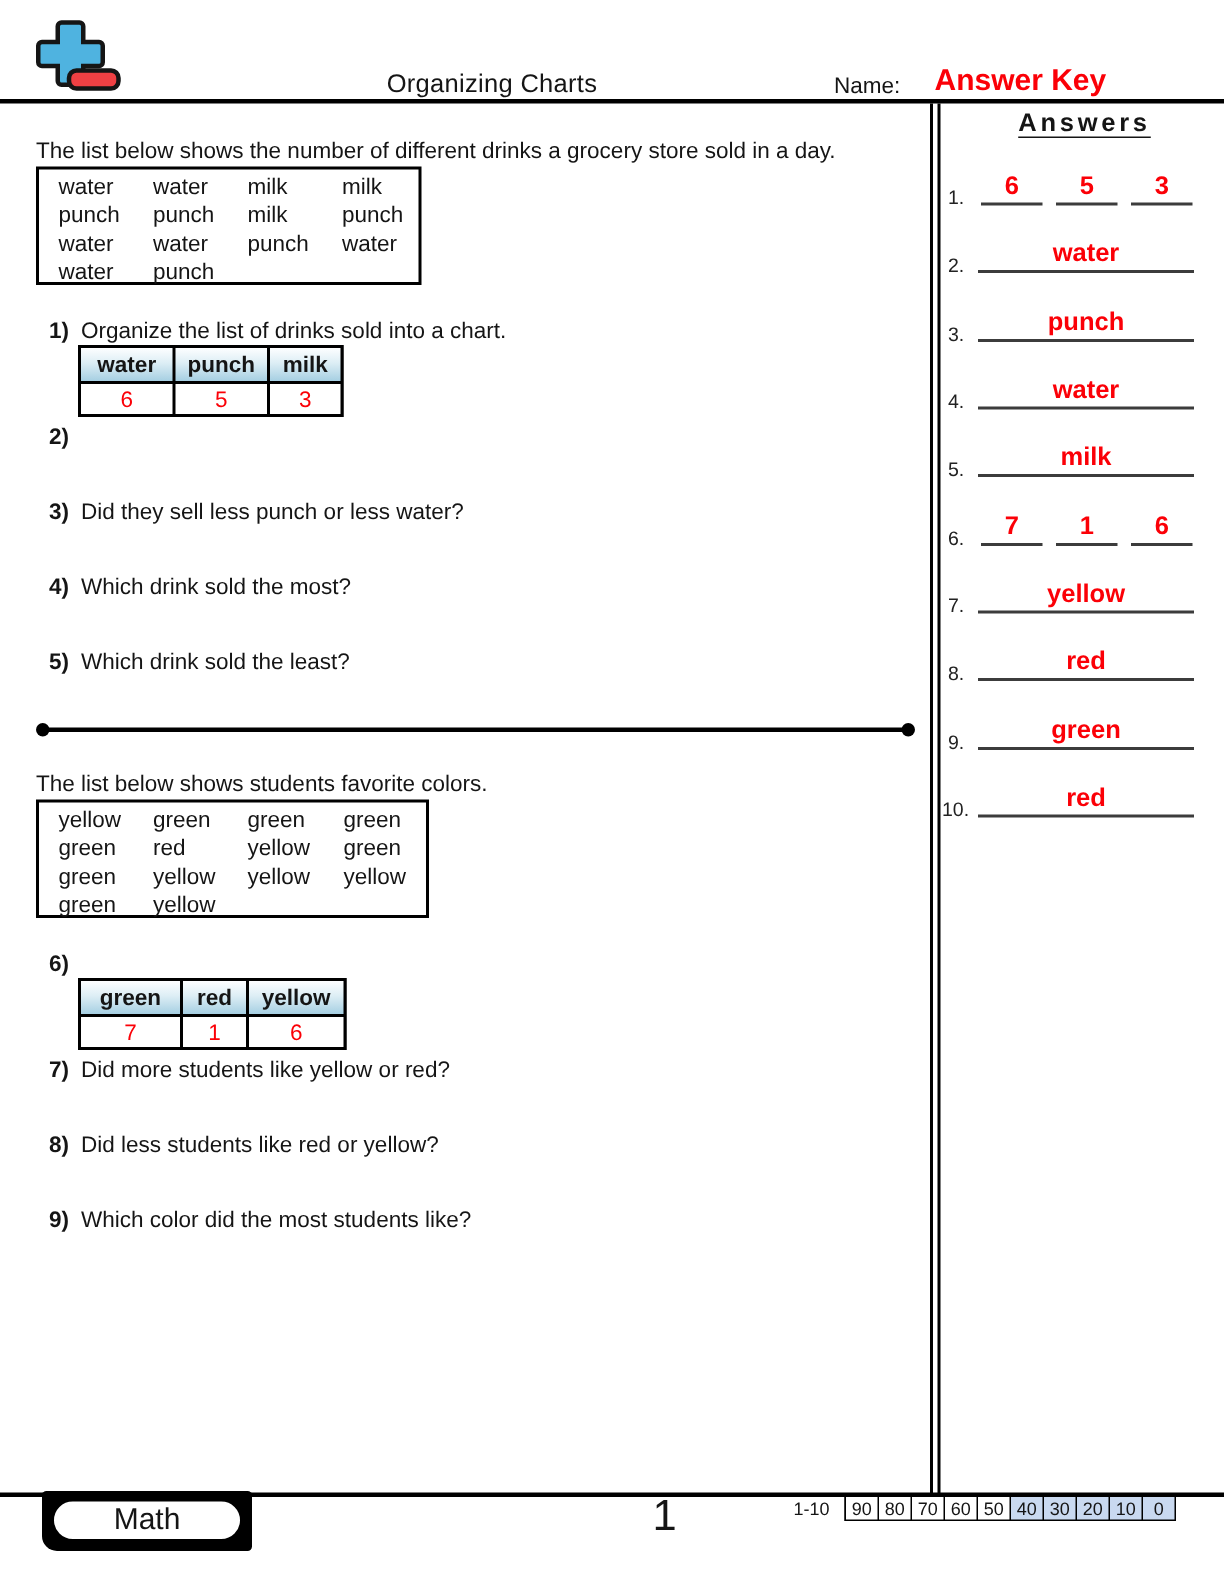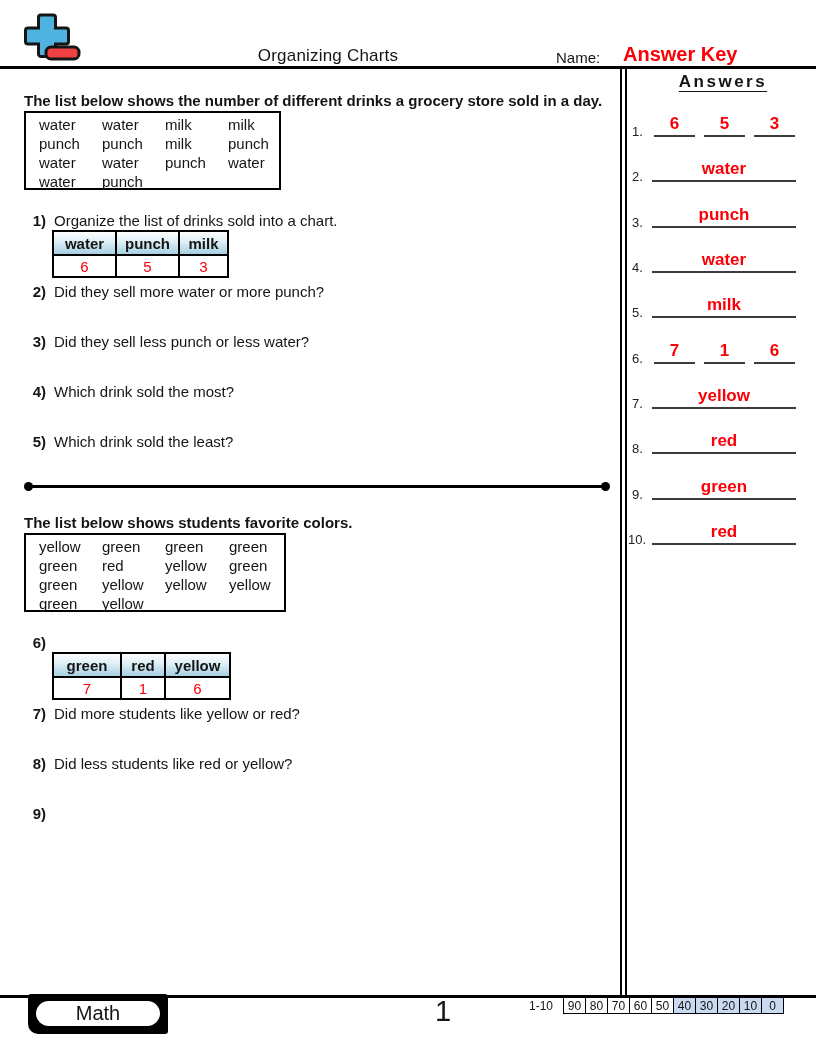--- a/index.html
+++ b/index.html
@@ -32,21 +32,21 @@
   .arow{position:absolute;left:628px;width:186px;height:30px}
   .anum{position:absolute;left:4px;bottom:-2px;font-size:13px;color:#222}
   .anum.wide{left:0}
   .afield{position:absolute;left:24px;width:144px;bottom:0;border-bottom:2px solid var(--line);
           text-align:center;color:var(--red);font-weight:bold;font-size:17px;padding-bottom:1px}
   .amulti{position:absolute;left:26px;bottom:0;display:flex;gap:9px}
   .amulti .seg{width:41px;border-bottom:2px solid var(--line);text-align:center;
                color:var(--red);font-weight:bold;font-size:17px;padding-bottom:1px}
 
   
-  .intro{position:absolute;left:24px;font-size:15px;font-weight:bold;white-space:nowrap}
+  .intro{position:absolute;left:24px;font-size:15px;font-weight:normal;white-space:nowrap}
   .listbox{position:absolute;left:24px;border:2px solid #000;height:79px;
            display:grid;align-content:start;padding:2px 0 0 13px;
            font-size:15px;line-height:19px}
   #listbox1{top:111px;width:257px;grid-template-columns:63px 63px 63px 60px}
   #listbox2{top:533px;width:262px;grid-template-columns:63px 63px 64px 62px}
 
   .q{position:absolute;left:0;width:606px;height:18px;font-size:15px}
   .qn{position:absolute;left:0;width:46px;text-align:right;font-weight:bold}
   .qt{position:absolute;left:54px;white-space:nowrap}
 
@@ -177,21 +177,20 @@
     <div class="h">water</div>
     <div class="h">punch</div>
     <div class="h">milk</div>
     <div class="v">6</div>
     <div class="v">5</div>
     <div class="v">3</div>
   </div>
 
   <div class="q" style="top:283px">
     <span class="qn">2)</span>
-    <span class="qt">Did they sell more water or more punch?</span>
   </div>
   <div class="q" style="top:333px">
     <span class="qn">3)</span>
     <span class="qt">Did they sell less punch or less water?</span>
   </div>
   <div class="q" style="top:383px">
     <span class="qn">4)</span>
     <span class="qt">Which drink sold the most?</span>
   </div>
   <div class="q" style="top:433px">
@@ -239,20 +238,21 @@
   <div class="q" style="top:705px">
     <span class="qn">7)</span>
     <span class="qt">Did more students like yellow or red?</span>
   </div>
   <div class="q" style="top:755px">
     <span class="qn">8)</span>
     <span class="qt">Did less students like red or yellow?</span>
   </div>
   <div class="q" style="top:805px">
     <span class="qn">9)</span>
+    <span class="qt">Which color did the most students like?</span>
   </div>
 
   <div class="footer-rule"></div>
   <div class="math-badge">
     <div class="math-pill">Math</div>
   </div>
   <div class="page-num">1</div>
   <div class="range-label">1-10</div>
   <div class="grades">
     <div class="gc">90</div>

